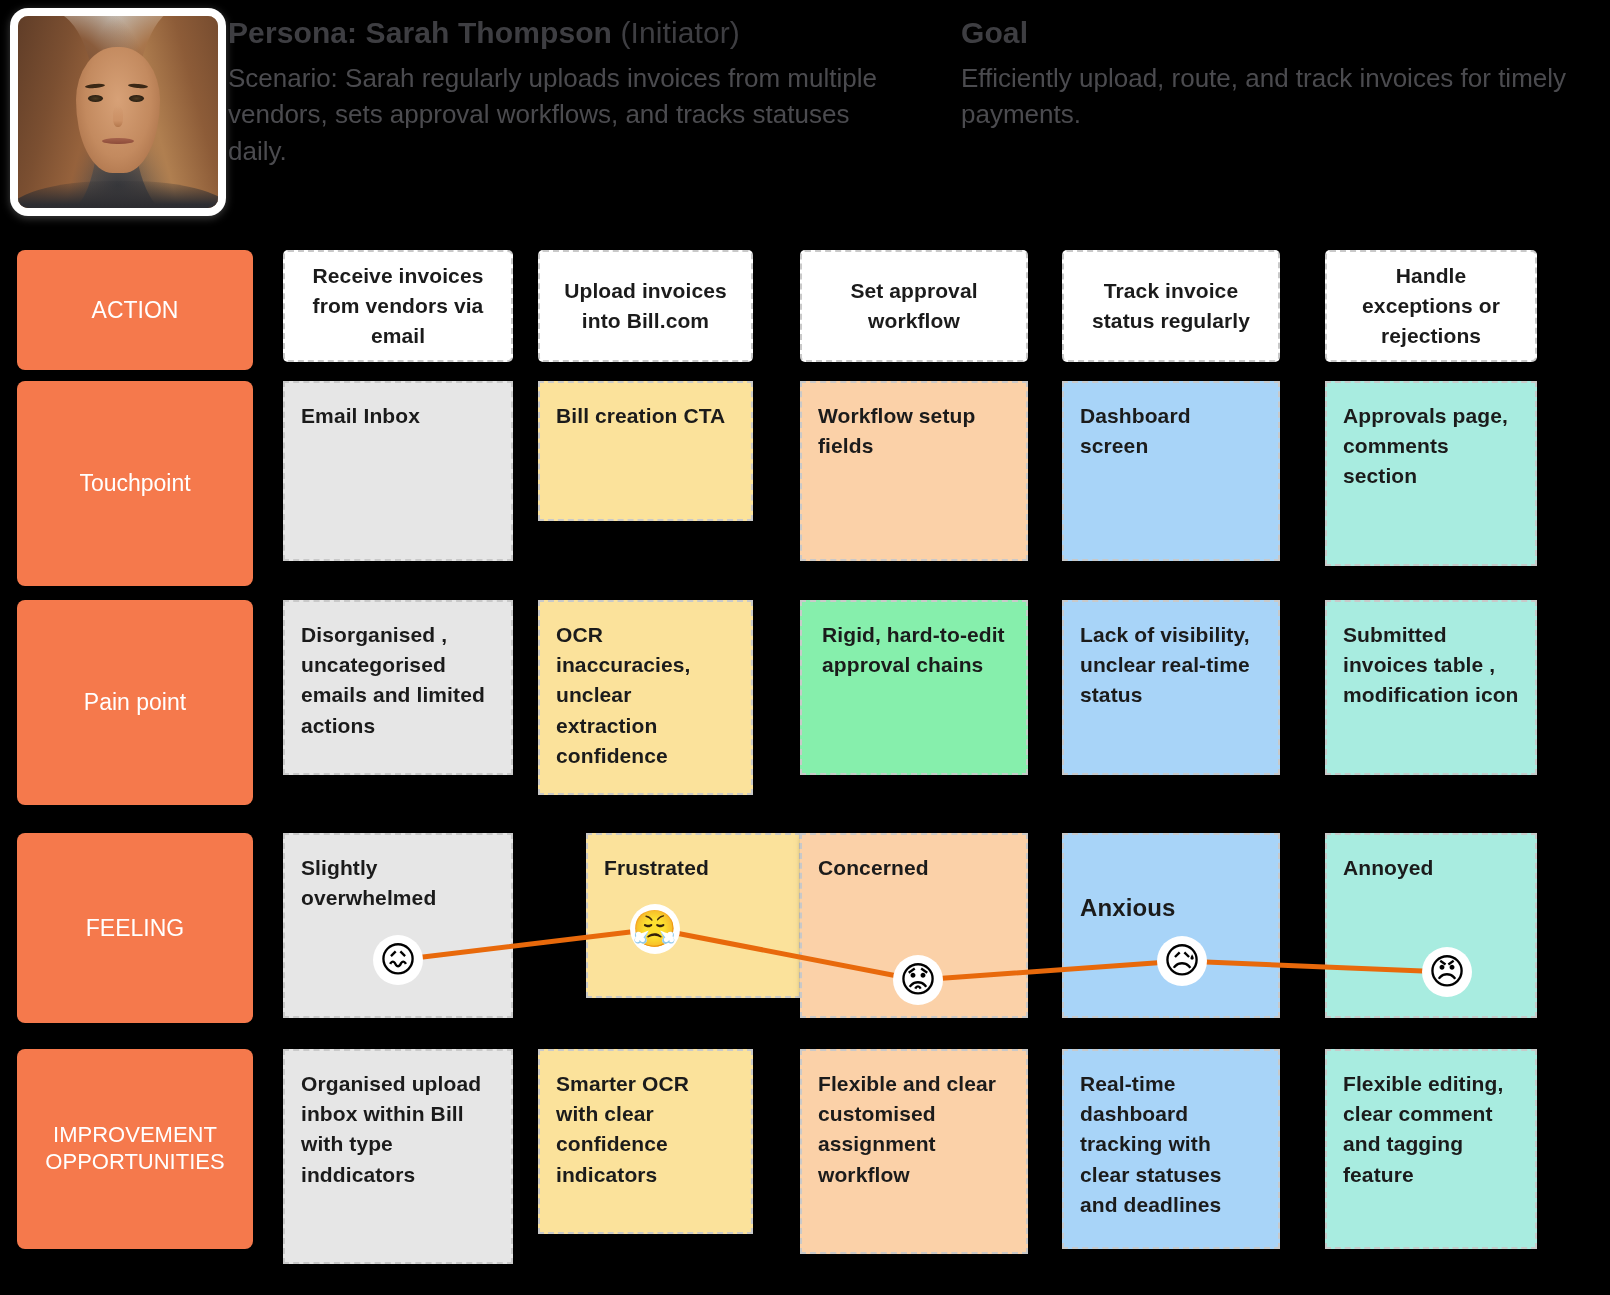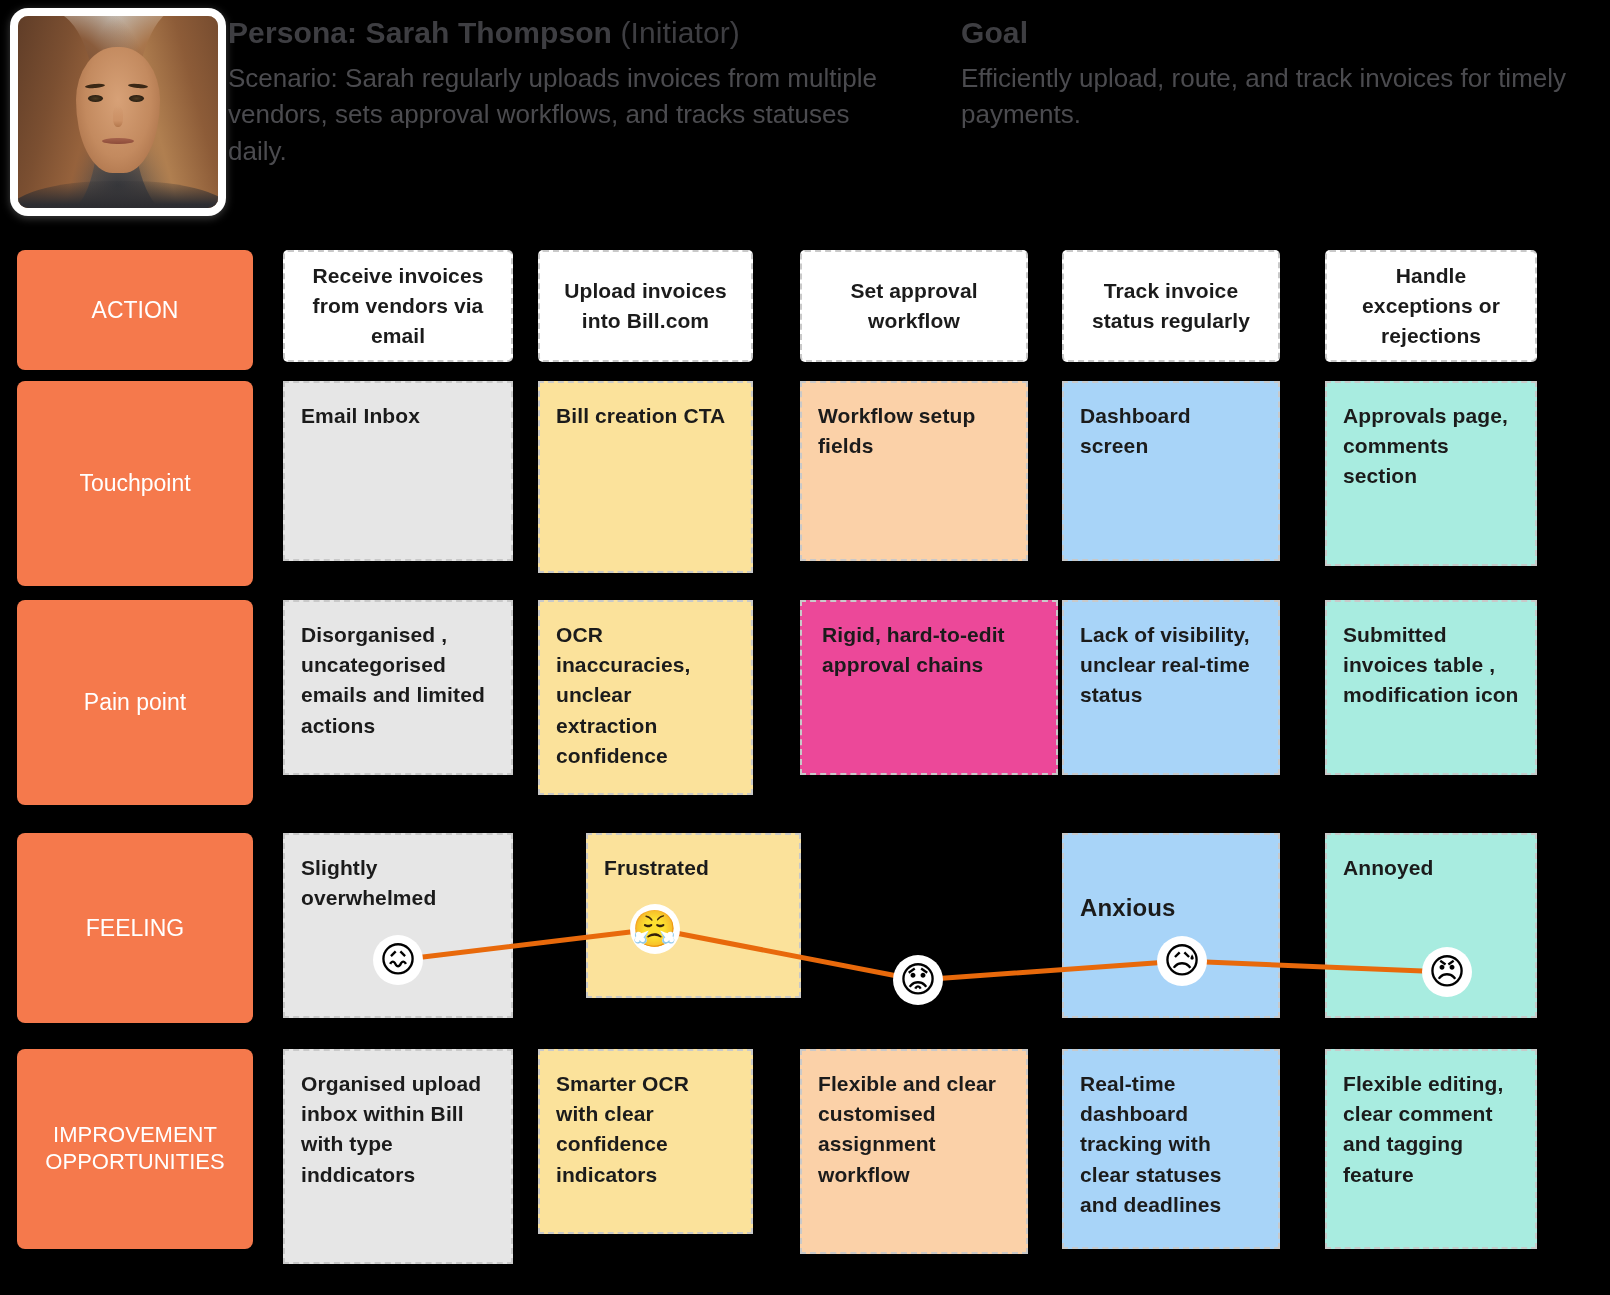--- a/index.html
+++ b/index.html
@@ -184,21 +184,21 @@
           <div class="txt" style="font-size: 21px;">Handle exceptions or rejections</div>
         </div>
       </div>
       <div class="row" style="top: 145px; height: 205px;">
         <div class="row-label" style="top: 0px; height: 205px;">
           <span class="lbl" style="font-size: 23px;">Touchpoint</span>
         </div>
         <div class="cell" style="left: 283px; width: 230px; top: 0px; height: 180px; background: rgb(230, 230, 230);">
           <div class="txt" style="font-size: 21px;">Email Inbox</div>
         </div>
-        <div class="cell" style="left: 538px; width: 215px; top: 0px; height: 192px; background: rgb(251, 226, 155);">
+        <div class="cell" style="left: 538px; width: 215px; top: 0px; height: 140px; background: rgb(251, 226, 155);">
           <div class="txt" style="font-size: 21px;">Bill creation CTA</div>
         </div>
         <div class="cell" style="left: 800px; width: 228px; top: 0px; height: 180px; background: rgb(251, 209, 168);">
           <div class="txt" style="font-size: 21px;">Workflow setup fields</div>
         </div>
         <div class="cell" style="left: 1325px; width: 212px; top: 0px; height: 185px; background: rgb(168, 236, 224);">
           <div class="txt" style="font-size: 21px;"> Approvals page, comments section</div>
         </div>
         <div class="cell" style="left: 1062px; width: 218px; top: 0px; height: 180px; background: rgb(168, 212, 248);">
           <div class="txt" style="font-size: 21px;">Dashboard screen</div>
@@ -207,39 +207,42 @@
       <div class="row" style="top: 364px; height: 205px;">
         <div class="row-label" style="top: 0px; height: 205px;">
           <span class="lbl" style="font-size: 23px;">Pain point</span>
         </div>
         <div class="cell" style="left: 283px; width: 230px; top: 0px; height: 175px; background: rgb(230, 230, 230);">
           <div class="txt" style="font-size: 21px;">Disorganised , uncategorised emails and limited actions</div>
         </div>
         <div class="cell" style="left: 538px; width: 215px; top: 0px; height: 195px; background: rgb(251, 226, 155);">
           <div class="txt" style="font-size: 21px;">OCR inaccuracies, unclear extraction confidence</div>
         </div>
-        <div class="cell" style="left: 800px; width: 258px; top: 0px; height: 175px; background: #ec4899; padding-left: 20px;">
+        <div class="cell" style="left: 800px; width: 228px; top: 0px; height: 175px; background: #86efac; padding-left: 20px;">
           <div class="txt" style="font-size: 21px;">Rigid, hard-to-edit approval chains</div>
         </div>
         <div class="cell" style="left: 1062px; width: 218px; top: 0px; height: 175px; background: rgb(168, 212, 248);">
           <div class="txt" style="font-size: 21px;">Lack of visibility, unclear real-time status</div>
         </div>
         <div class="cell" style="left: 1325px; width: 212px; top: 0px; height: 175px; background: rgb(168, 236, 224);">
           <div class="txt" style="font-size: 21px;">Submitted invoices table , modification icon</div>
         </div>
       </div>
       <div class="row" style="top: 597px; height: 190px;">
         <div class="row-label" style="top: 0px; height: 190px;">
           <span class="lbl" style="font-size: 23px;">FEELING</span>
         </div>
         <div class="cell" style="left: 283px; width: 230px; top: 0px; height: 185px; background: rgb(230, 230, 230);">
           <div class="txt" style="font-size: 21px;">Slightly overwhelmed</div>
         </div>
         <div class="cell" style="left: 538px; width: 215px; top: 0px; height: 165px; background: rgb(251, 226, 155); margin-left: 48px;">
           <div class="txt" style="font-size: 21px;">Frustrated</div>
+        </div>
+        <div class="cell" style="left: 800px; width: 228px; top: 0px; height: 185px; background: rgb(251, 209, 168);">
+          <div class="txt" style="font-size: 21px;">Concerned</div>
         </div>
         <div class="cell" style="left: 1062px; width: 218px; top: 0px; height: 185px; background: rgb(168, 212, 248);">
           <div class="txt" style="font-size: 24px; margin-top: 38px;">Anxious</div>
         </div>
         <div class="cell" style="left: 1325px; width: 212px; top: 0px; height: 185px; background: rgb(168, 236, 224);">
           <div class="txt" style="font-size: 21px;">Annoyed</div>
         </div>
       </div>
       <div class="row" style="top: 813px; height: 200px;">
         <div class="row-label" style="top: 0px; height: 200px;">

